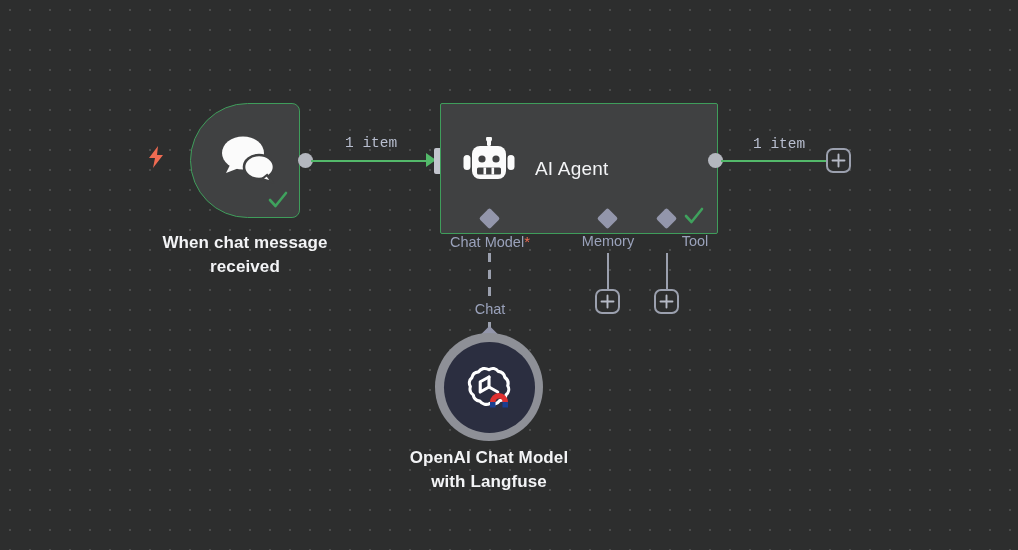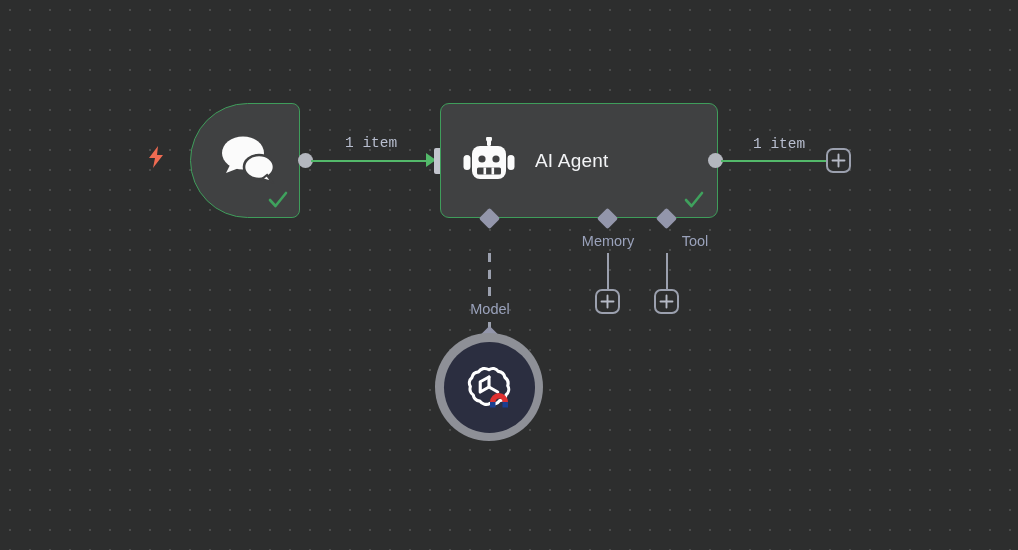--- a/index.html
+++ b/index.html
@@ -121,24 +121,24 @@
     border: 1.6px solid #3f9d5b;
     border-radius: 58px 8px 8px 58px;
   }
 
   #bolt-icon { position: absolute; left: 146px; top: 145px; }
 
   
   #agent-node {
     position: absolute;
     left: 440px; top: 103px;
-    width: 278px; height: 115px;
+    width: 278px; height: 131px;
     background: #404142;
     border: 1.6px solid #3f9d5b;
-    border-radius: 9px;
+    border-radius: 2px;
     display: flex;
     align-items: center;
   }
   #agent-title {
     color: #f3f4f6;
     font-size: 19px;
     margin-left: 94px;
     letter-spacing: 0.2px;
   }
 
@@ -189,20 +189,22 @@
         <path d="M48 42 L53 49 L43 46 Z" fill="#fbfbfb" stroke="#404142" stroke-width="2.2"></path>
       </svg>
     </div>
     <div class="check" style="right:10px; bottom:6px;">
       <svg width="22" height="22" viewBox="0 0 22 22">
         <path d="M3 11 L8.5 17 L19 4" fill="none" stroke="#3fa15d" stroke-width="2.6" stroke-linecap="round" stroke-linejoin="round"></path>
       </svg>
     </div>
   </div>
 
+  <div class="node-label" style="left:130px; top:231px; width:230px;">When chat message
+received</div>
 
   <div class="endpoint-dot" style="left:298px; top:153px;"></div>
 
   <div class="conn-line" style="left:311px; top:159.5px; width:120px;"></div>
   <div class="abs" style="left:425px; top:152px;">
     <svg width="14" height="16" viewBox="0 0 14 16">
       <path d="M1 1 L11 8 L1 15 Z" fill="#53b96a"></path>
     </svg>
   </div>
   <div class="conn-label" style="left:345px; top:135px;">1 item</div>
@@ -236,22 +238,25 @@
 
   <div class="conn-line" style="left:721px; top:159.5px; width:105px;"></div>
   <div class="conn-label" style="left:753px; top:136px;">1 item</div>
   <div class="plus-btn" style="left:826px; top:148px;">
     <svg width="15" height="15" viewBox="0 0 15 15">
       <path d="M7.5 1.5 V13.5 M1.5 7.5 H13.5" stroke="#b6bac6" stroke-width="1.9" stroke-linecap="round"></path>
     </svg>
   </div>
 
   <div class="diamond" style="left:482px; top:211px;"></div>
+  <div class="sub-label" style="left:415px; top:233px; width:150px;">
+    <span>Chat Model</span><span class="req-star">*</span>
+  </div>
   <div class="sub-dash" style="left:488px; top:253px; height:45px;"></div>
-  <div class="sub-label" style="left:440px; top:301px; width:100px;">Model</div>
+  <div class="sub-label" style="left:440px; top:301px; width:100px;">Chat</div>
   <div class="sub-dash" style="left:488px; top:322px; height:20px;"></div>
 
   <div class="diamond" style="left:600px; top:211px;"></div>
   <div class="sub-label" style="left:556px; top:233px; width:104px;">Memory</div>
   <div class="sub-line" style="left:606.5px; top:253px; height:38px;"></div>
   <div class="plus-btn" style="left:595px; top:289px;">
     <svg width="15" height="15" viewBox="0 0 15 15">
       <path d="M7.5 1.5 V13.5 M1.5 7.5 H13.5" stroke="#b6bac6" stroke-width="1.9" stroke-linecap="round"></path>
     </svg>
   </div>
@@ -284,14 +289,16 @@
         </svg>
         <svg width="24" height="22" viewBox="0 0 24 22" style="position:absolute;left:23px;top:26px;">
           <path d="M3 14 A9 9 0 0 1 21 14 L15.5 14 A3.5 3.5 0 0 0 8.5 14 Z" fill="#e03131"></path>
           <rect x="3" y="14" width="5.5" height="5.5" fill="#1b3f8f"></rect>
           <rect x="15.5" y="14" width="5.5" height="5.5" fill="#1b3f8f"></rect>
         </svg>
       </div>
     </div>
   </div>
 
+  <div class="node-label" style="left:374px; top:446px; width:230px;">OpenAI Chat Model
+with Langfuse</div>
 
 </div>
 
 </body></html>

